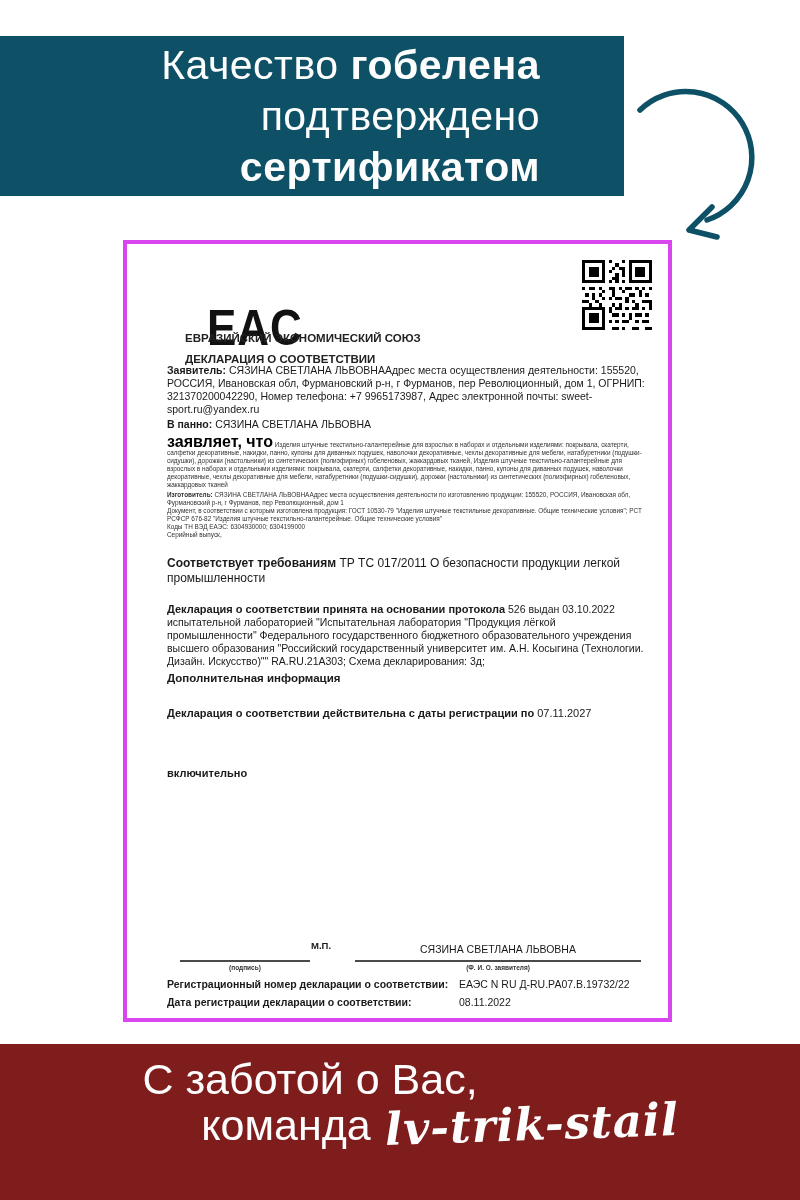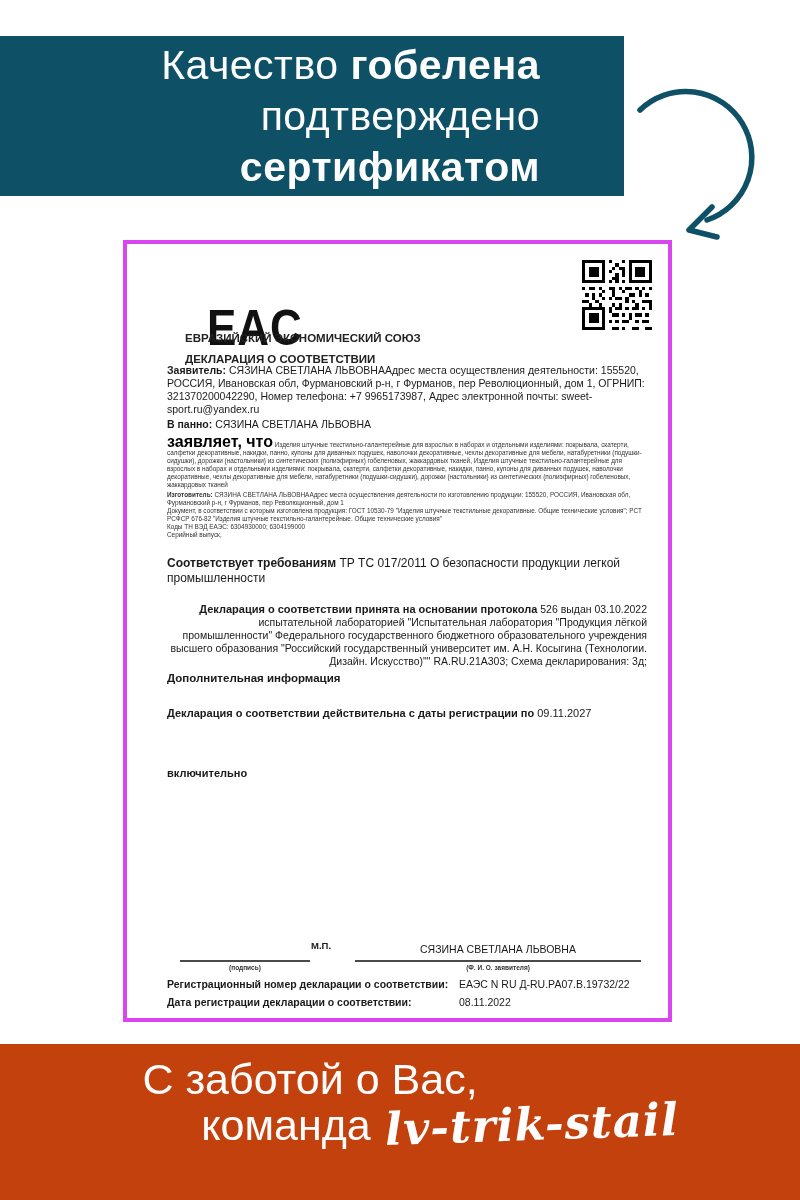--- a/index.html
+++ b/index.html
@@ -34,42 +34,42 @@
   .cert-body{position:absolute; left:40px; top:120px; width:480px;}
   .cert-body p{margin:0;}
   .b{font-weight:700;}
   .p-applicant{font-size:10.5px; line-height:13px;}
   .p-inperson{font-size:10.5px; line-height:13px; margin-top:2px !important;}
   .p-declares{margin-top:7px !important; font-size:6.4px; line-height:7.9px; color:#333;}
   .p-declares .big-label{font-size:16px; font-weight:700; color:#000000; line-height:8px;}
   .p-tiny{font-size:6.4px; line-height:7.9px; color:#333;}
   .p-manufacturer{margin-top:3px !important;}
   .p-complies{margin-top:17px !important; font-size:12px; line-height:15px;}
-  .p-protocol{margin-top:17px !important; font-size:10.5px; line-height:13px;text-align:right;}
+  .p-protocol{margin-top:17px !important; font-size:10.5px; line-height:13px;}
   .p-protocol .b{font-size:11px;}
   .p-additional{margin-top:3px !important; font-size:11.5px; line-height:14px;}
   .p-valid{margin-top:21px !important; font-size:11px; line-height:14px;}
   .block{display:block;margin-top:46px;}
   
   .sig{position:absolute; left:0; top:694px; width:549px; height:84px;}
   .mp{position:absolute; left:184px; top:2px; font-weight:700; font-size:9.5px;}
   .signer{position:absolute; left:228px; top:5px; width:286px; text-align:center; font-size:10.5px;}
   .sig-line{position:absolute; top:22px; border-top:2px solid #4a4a4a; height:0;}
   .sig-line.left{left:53px; width:130px;}
   .sig-line.right{left:228px; width:286px;}
   .sig-cap{position:absolute; top:26px; font-size:6.5px; font-weight:700; text-align:center; color:#333;}
   .sig-cap.left{left:53px; width:130px;}
   .sig-cap.right{left:228px; width:286px;}
   .reg-label{position:absolute; left:40px; font-weight:700; font-size:10.5px;}
   .reg-value{position:absolute; left:332px; font-size:10.5px;}
   .row1{top:40px;} .row2{top:58px;}
   
   .banner-bottom{
     position:absolute; left:0; top:1044px; width:800px; height:156px;
-    background:#c2410c; color:#fdfdfd;
+    background:#7f1d1d; color:#fdfdfd;
   }
   .f-line1{position:absolute; left:60px; top:10px; width:500px; text-align:center;
     font-size:43px; line-height:50px;}
   .f-line2{position:absolute; left:130px; top:56px; width:620px; text-align:center;
     font-size:43px; line-height:50px;}
   .script{
     font-family:"DejaVu Serif", serif; font-style:italic; font-weight:700;
     font-size:45px; letter-spacing:1px; display:inline-block; transform:rotate(-2deg);
     margin-left:14px;
   }
@@ -137,21 +137,21 @@
       <p class="p-tiny">Документ, в соответствии с которым изготовлена продукция: ГОСТ 10530-79 "Изделия штучные текстильные декоративные. Общие технические условия"; РСТ РСФСР 676-82 "Изделия штучные текстильно-галантерейные. Общие технические условия"</p>
       <p class="p-tiny">Коды ТН ВЭД ЕАЭС: 6304930000; 6304199000</p>
       <p class="p-tiny">Серийный выпуск,</p>
 
       <p class="p-complies"><span class="b">Соответствует требованиям</span><span> ТР ТС 017/2011 О безопасности продукции легкой промышленности</span></p>
 
       <p class="p-protocol"><span class="b">Декларация о соответствии принята на основании протокола</span><span> 526 выдан 03.10.2022  испытательной лабораторией "Испытательная лаборатория "Продукция лёгкой промышленности" Федерального государственного бюджетного образовательного учреждения высшего  образования "Российский государственный университет им. А.Н. Косыгина (Технологии. Дизайн. Искусство)"" RA.RU.21А303; Схема декларирования: 3д;</span></p>
 
       <p class="p-additional b">Дополнительная информация</p>
 
-      <p class="p-valid"><span class="b">Декларация о соответствии действительна с даты регистрации по</span><span> 09.11.2027</span><span class="b block">включительно</span></p>
+      <p class="p-valid"><span class="b">Декларация о соответствии действительна с даты регистрации по</span><span> 07.11.2027</span><span class="b block">включительно</span></p>
     </div>
 
     <div class="sig">
       <span class="mp">М.П.</span>
       <span class="signer">СЯЗИНА СВЕТЛАНА ЛЬВОВНА</span>
       <div class="sig-line left"></div>
       <div class="sig-line right"></div>
       <span class="sig-cap left">(подпись)</span>
       <span class="sig-cap right">(Ф. И. О. заявителя)</span>
       <span class="reg-label row1">Регистрационный номер декларации о соответствии:</span>

